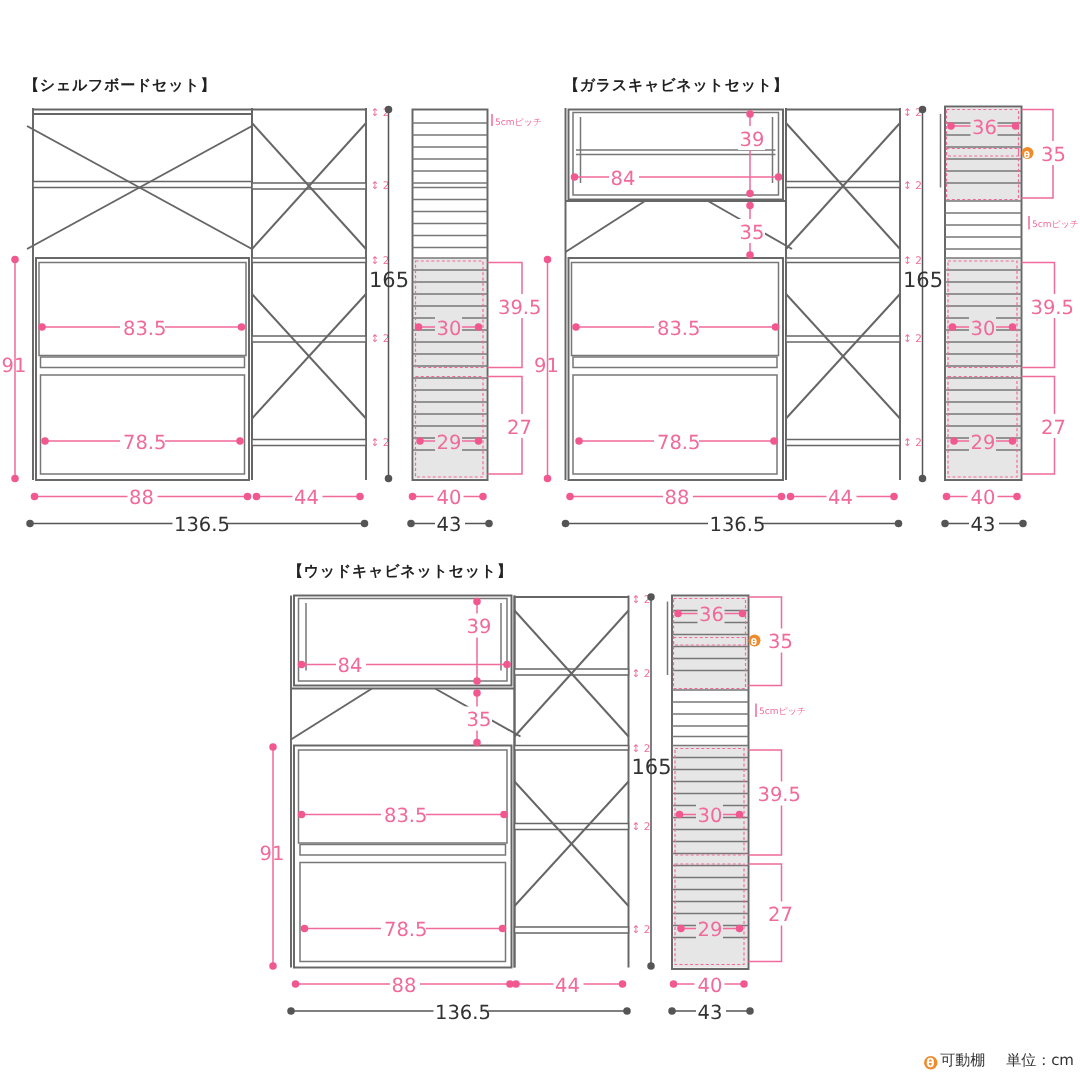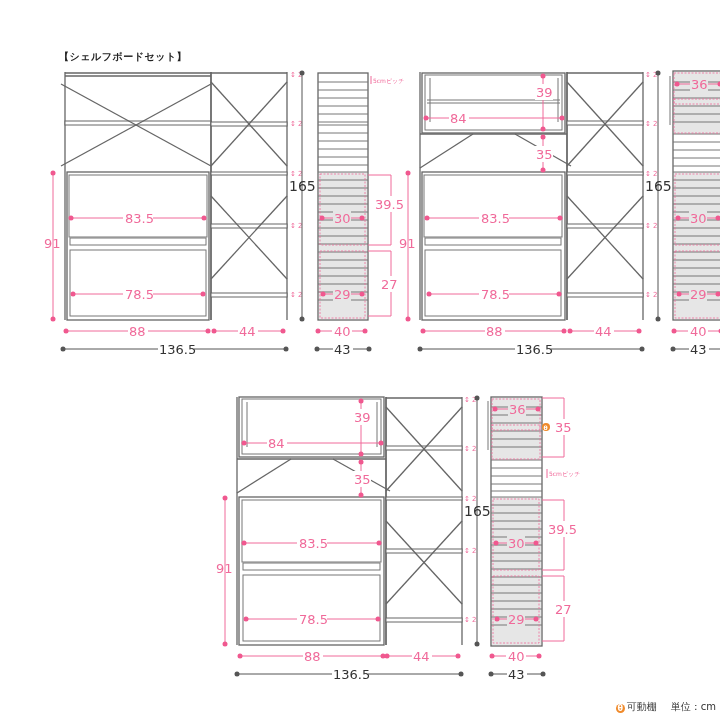--- a/index.html
+++ b/index.html
@@ -1,17 +1,17 @@
 <!DOCTYPE html>
 <html><head>
 <meta charset="utf-8">
 <style>
   html,body{margin:0;padding:0;background:#fff;}
   body{width:720px;height:720px;position:relative;overflow:hidden;font-family:"DejaVu Sans","Liberation Sans",sans-serif;}
-  .set{position:absolute;margin-left:43px;}
+  .set{position:absolute;}
   .set-title{position:absolute;font-size:10px;color:#222;font-weight:bold;white-space:nowrap;letter-spacing:0.5px;}
   svg{position:absolute;left:0;top:0;overflow:visible;}
   .frame{stroke:#666;stroke-width:1.3;fill:none;}
   .thin{stroke:#777;stroke-width:1;fill:none;}
   .shelf{stroke:#666;stroke-width:1;fill:#fff;}
   .pink{stroke:#f06a9a;stroke-width:1;fill:none;}
   .pinkdot{fill:#f0588f;}
   .gdot{fill:#555;}
   .gline{stroke:#555;stroke-width:1;}
   .ptxt{fill:#f06a9a;font-family:"DejaVu Sans","Liberation Sans",sans-serif;}
@@ -167,20 +167,21 @@
     <text class="ptxt" x="291" y="336" font-size="13">40</text>
     <line class="gline" x1="274" y1="349" x2="326" y2="349"></line>
     <circle class="gdot" cx="274" cy="349" r="2.5"></circle>
       <circle class="gdot" cx="326" cy="349" r="2.5"></circle>
     <rect x="290" y="341" width="20" height="16" fill="#fff"></rect>
     <text class="ktxt" x="291" y="354" font-size="13">43</text>
   </svg>
 </div>
 
 <div class="set" style="left:360px;top:0;width:360px;height:360px;">
+  <div class="set-title" style="left:16px;top:50px;">【ガラスキャビネットセット】</div>
   <svg width="360" height="360">
     <g>
       <line class="frame" x1="17" y1="72" x2="17" y2="320"></line>
       <line class="frame" x1="164" y1="72" x2="164" y2="320"></line>
       <rect class="frame" x="19" y="73" width="143" height="60"></rect>
       <rect class="thin" x="22" y="75" width="137" height="55"></rect>
       <line class="thin" x1="24" y1="100" x2="157" y2="100"></line>
       <line class="thin" x1="24" y1="103" x2="157" y2="103"></line>
       <line class="thin" x1="27" y1="78" x2="27" y2="122"></line>
       <line class="thin" x1="155" y1="78" x2="155" y2="122"></line>
@@ -340,20 +341,21 @@
     <text class="ptxt" x="287" y="336" font-size="13">40</text>
     <line class="gline" x1="270" y1="349" x2="322" y2="349"></line>
     <circle class="gdot" cx="270" cy="349" r="2.5"></circle>
       <circle class="gdot" cx="322" cy="349" r="2.5"></circle>
     <rect x="286" y="341" width="20" height="16" fill="#fff"></rect>
     <text class="ktxt" x="287" y="354" font-size="13">43</text>
   </svg>
 </div>
 
 <div class="set" style="left:176px;top:322px;width:360px;height:370px;">
+  <div class="set-title" style="left:16px;top:52px;">【ウッドキャビネットセット】</div>
   <svg width="360" height="370">
     <g>
       <line class="frame" x1="18" y1="75" x2="18" y2="323"></line>
       <line class="frame" x1="167" y1="75" x2="167" y2="323"></line>
       <rect class="frame" x="20" y="75" width="145" height="60"></rect>
       <rect class="thin" x="23" y="77" width="139" height="55"></rect>
       <line class="thin" x1="28" y1="80" x2="28" y2="125"></line>
       <line class="thin" x1="158" y1="80" x2="158" y2="125"></line>
       <line class="frame" x1="18" y1="137" x2="167" y2="137"></line>
       <line class="frame" x1="72" y1="137" x2="18" y2="171"></line>

